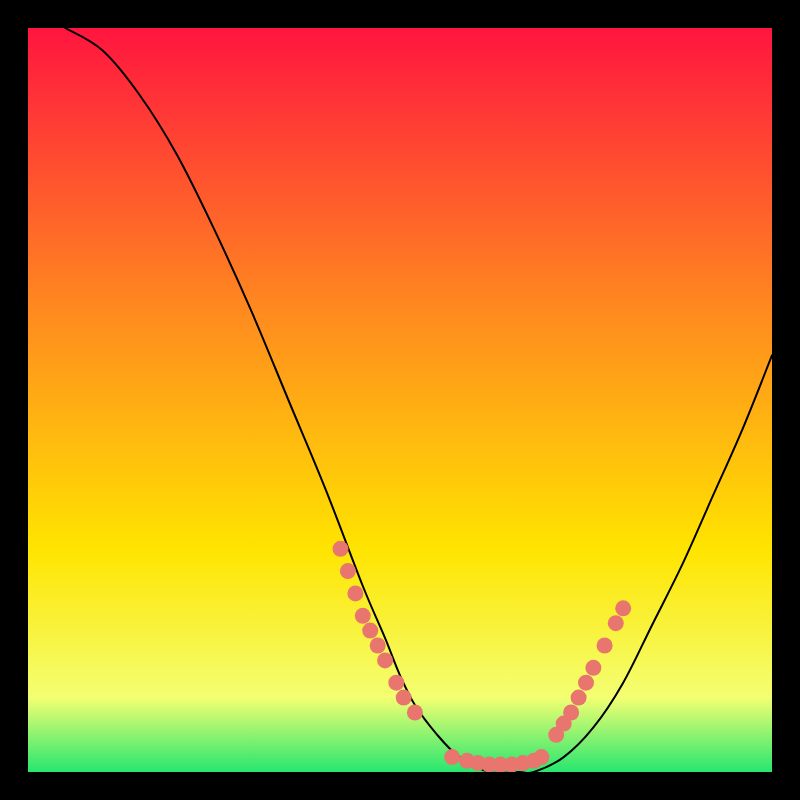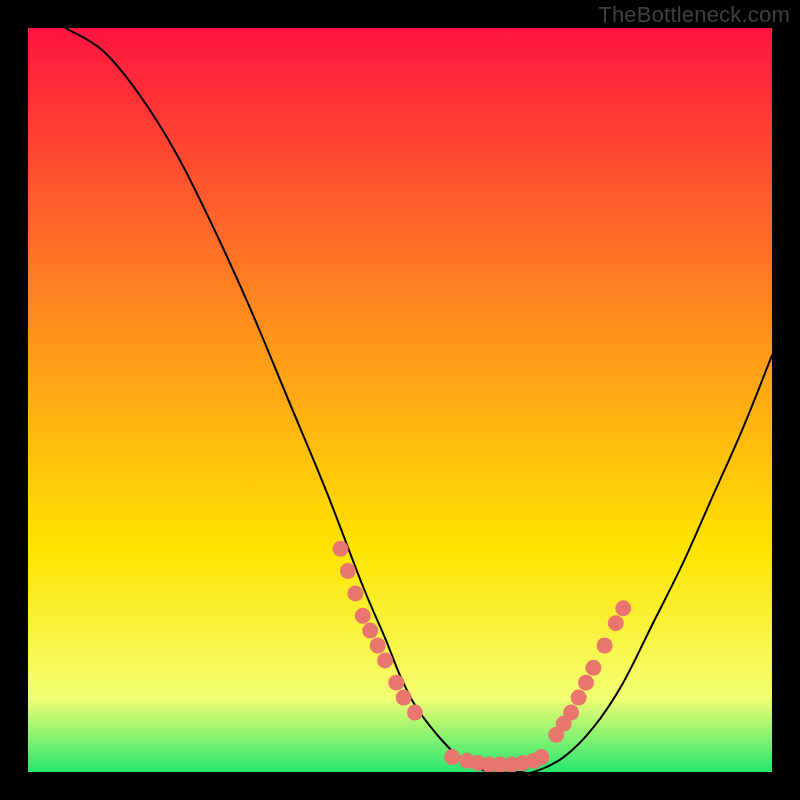--- a/index.html
+++ b/index.html
@@ -37,21 +37,20 @@
   .plot svg {
     width: 744px;
     height: 744px;
     display: block;
   }
 </style>
 </head>
 <body>
 
 <div class="frame">
-  <div class="watermark">TheBottleneck.com</div>
 
   <div class="plot">
     <svg viewBox="0 0 744 744" preserveAspectRatio="none">
       <defs>
         <linearGradient id="bg-grad" x1="0" y1="0" x2="0" y2="1">
           <stop offset="0%" stop-color="#ff153f"></stop>
           <stop offset="38%" stop-color="#ff8a1f"></stop>
           <stop offset="70%" stop-color="#ffe400"></stop>
           <stop offset="90%" stop-color="#f3ff72"></stop>
           <stop offset="100%" stop-color="#27e66f"></stop>

